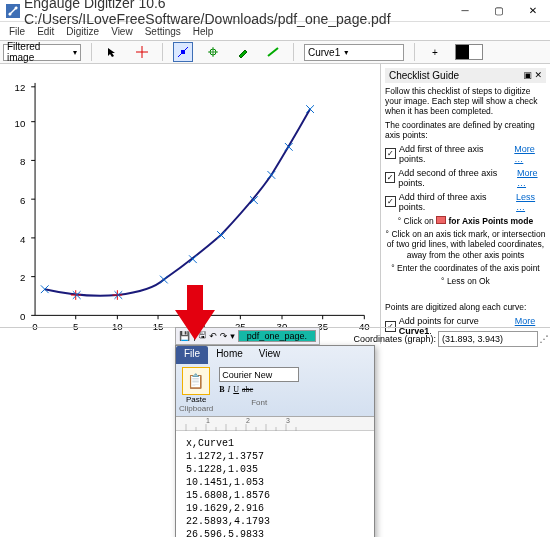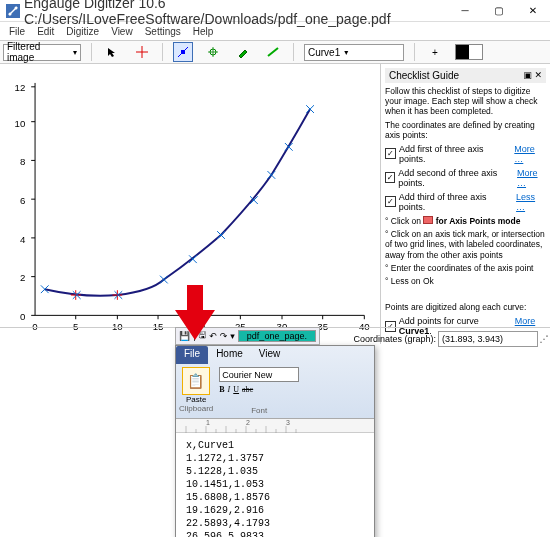--- a/index.html
+++ b/index.html
@@ -20,21 +20,21 @@
 .colorswatch > div { flex: 1; }
 .main { display: flex; height: 280px; }
 .chartarea { flex: 1; padding: 8px 6px; position: relative; }
 .chart-svg { width: 100%; height: 100%; }
 .sidepanel { width: 170px; border-left: 1px solid #ccc; padding: 4px; font-size: 9px; overflow: hidden; }
 .sidepanel-title { background: #eee; padding: 2px 4px; font-size: 10px; display: flex; justify-content: space-between; }
 .sidepanel p { margin: 3px 0; font-size: 8.5px; line-height: 1.2; }
 .check-row { display: flex; align-items: center; gap: 3px; margin: 4px 0; }
 .check-row .box { width: 11px; height: 11px; border: 1px solid #333; display: flex; align-items: center; justify-content: center; font-size: 8px; }
 .link { color: #0066cc; text-decoration: underline; }
-.sub { margin-left: 14px; font-size: 8px; }
+.sub { margin-left: 14px; font-size: 8px; text-align: center; }
 .statusbar { height: 22px; border-top: 1px solid #ccc; display: flex; align-items: center; font-size: 9px; }
 .statusbar .coordlbl { margin-left: auto; margin-right: 2px; }
 .statusbar .coordval { width: 100px; height: 16px; border: 1px solid #999; background: #fff; padding: 0 3px; display: flex; align-items: center; }
 .arrow-overlay { position: absolute; left: 175px; top: 285px; z-index: 10; }
 .word-popup { position: absolute; left: 175px; top: 327px; width: 200px; background: #fff; border: 1px solid #888; box-shadow: 2px 2px 6px rgba(0,0,0,0.3); z-index: 5; }
 .word-ribbon { background: linear-gradient(#e8eef7,#d4e0f0); border-bottom: 1px solid #aaa; font-size: 10px; }
 .word-tabs { display: flex; height: 18px; }
 .word-tab { padding: 2px 8px; }
 .word-tab.active { background: #3b5998; color: #fff; border-radius: 2px 2px 0 0; }
 .word-ribbon-body { display: flex; padding: 3px; gap: 6px; }
@@ -290,21 +290,21 @@
         <span style="color:#666">Clipboard</span>
       </div>
       <div class="ribbon-group" style="align-items:flex-start">
         <div class="fontbox">Courier New</div>
         <div style="display:flex;gap:3px;margin-top:3px;font-family:serif">
           <b>B</b>
           <i>I</i>
           <u>U</u>
           <span style="text-decoration:line-through">abc</span>
         </div>
-        <span style="color:#666;align-self:center;margin-top:12px">Font</span>
+        <span style="color:#666;align-self:center;margin-top:4px">Font</span>
       </div>
     </div>
   </div>
   <div class="ruler">
     <svg width="100%" height="14">
         <g stroke="#888" stroke-width="0.5">
           <line x1="10" y1="14" x2="10" y2="7"></line>
           <line x1="20" y1="14" x2="20" y2="10"></line>
           <line x1="30" y1="14" x2="30" y2="7"></line>
           <line x1="40" y1="14" x2="40" y2="10"></line>

